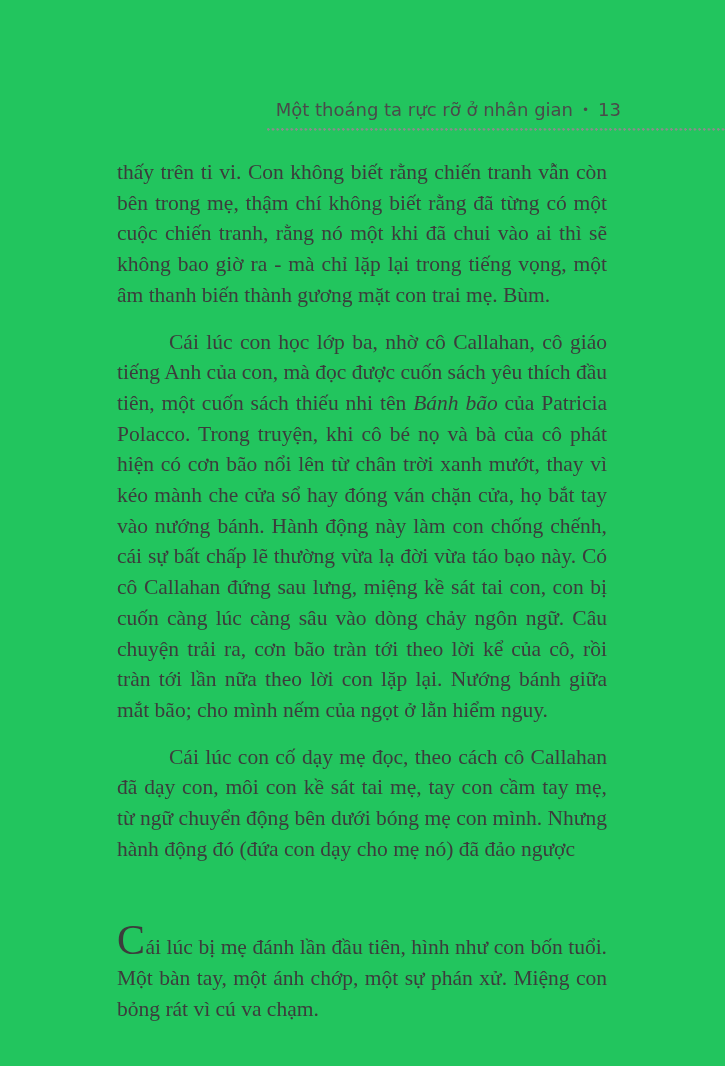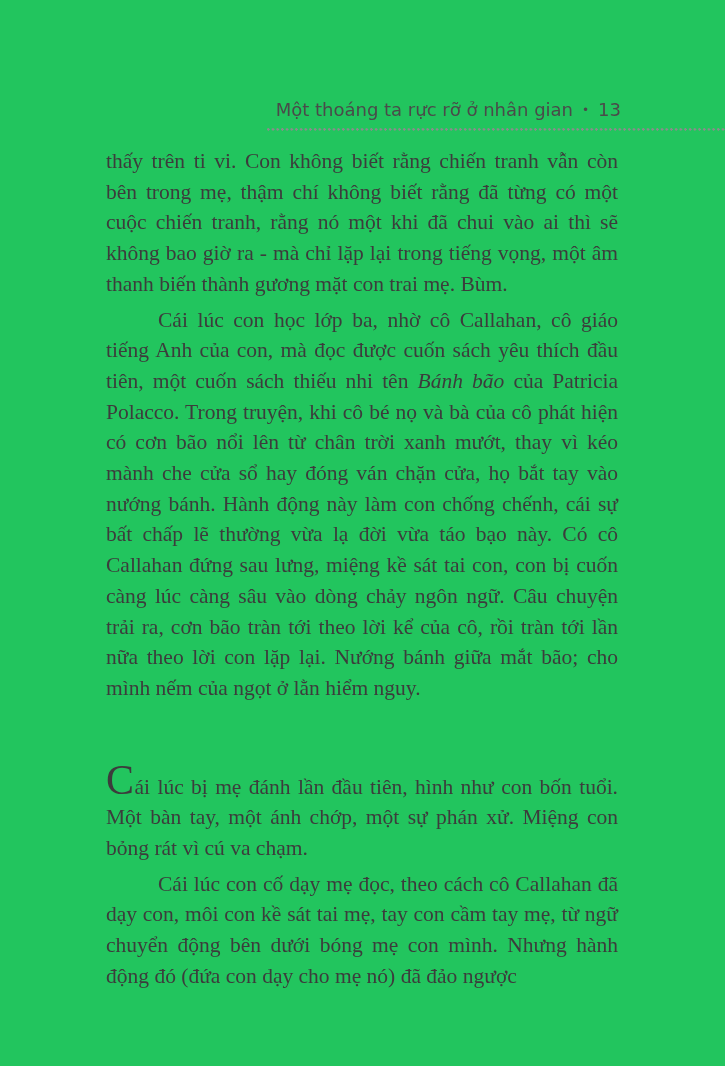--- a/index.html
+++ b/index.html
@@ -54,21 +54,21 @@
     left: 101px;
     width: 522px;
     color: #3c3c3c;
     font-size: 21.5px;
     line-height: 30.7px;
     text-align: justify;
     hyphens: none;
     -webkit-hyphens: none;
   }
   .para {
-    margin: 5px;
+    margin: 16px;
     padding: 0;
   }
   .para.indent {
     text-indent: 52px;
   }
   .para.section-start {
     margin-top: 61px;
   }
   .dropcap {
     font-size: 42px;
@@ -87,19 +87,19 @@
   <div class="running-header-line"><span>Một thoáng ta rực rỡ ở nhân gian</span><span class="sep">•</span><span>13</span></div>
 
   <div class="dotted-rule"></div>
 
   <div class="body-text">
 
     <p class="para">thấy trên ti vi. Con không biết rằng chiến tranh vẫn còn bên trong mẹ, thậm chí không biết rằng đã từng có một cuộc chiến tranh, rằng nó một khi đã chui vào ai thì sẽ không bao giờ ra - mà chỉ lặp lại trong tiếng vọng, một âm thanh biến thành gương mặt con trai mẹ. Bùm.</p>
 
     <p class="para indent"><span>Cái lúc con học lớp ba, nhờ cô Callahan, cô giáo tiếng Anh của con, mà đọc được cuốn sách yêu thích đầu tiên, một cuốn sách thiếu nhi tên </span><span class="ital">Bánh bão</span><span> của Patricia Polacco. Trong truyện, khi cô bé nọ và bà của cô phát hiện có cơn bão nổi lên từ chân trời xanh mướt, thay vì kéo mành che cửa sổ hay đóng ván chặn cửa, họ bắt tay vào nướng bánh. Hành động này làm con chống chếnh, cái sự bất chấp lẽ thường vừa lạ đời vừa táo bạo này. Có cô Callahan đứng sau lưng, miệng kề sát tai con, con bị cuốn càng lúc càng sâu vào dòng chảy ngôn ngữ. Câu chuyện trải ra, cơn bão tràn tới theo lời kể của cô, rồi tràn tới lần nữa theo lời con lặp lại. Nướng bánh giữa mắt bão; cho mình nếm của ngọt ở lằn hiểm nguy.</span></p>
 
+    <p class="para indent">Cái lúc con cố dạy mẹ đọc, theo cách cô Callahan đã dạy con, môi con kề sát tai mẹ, tay con cầm tay mẹ, từ ngữ chuyển động bên dưới bóng mẹ con mình. Nhưng hành động đó (đứa con dạy cho mẹ nó) đã đảo ngược</p>
+
     <p class="para section-start"><span class="dropcap">C</span><span>ái lúc bị mẹ đánh lần đầu tiên, hình như con bốn tuổi. Một bàn tay, một ánh chớp, một sự phán xử. Miệng con bỏng rát vì cú va chạm.</span></p>
-
-    <p class="para indent">Cái lúc con cố dạy mẹ đọc, theo cách cô Callahan đã dạy con, môi con kề sát tai mẹ, tay con cầm tay mẹ, từ ngữ chuyển động bên dưới bóng mẹ con mình. Nhưng hành động đó (đứa con dạy cho mẹ nó) đã đảo ngược</p>
 
   </div>
 
 </div>
 
 </body></html>

